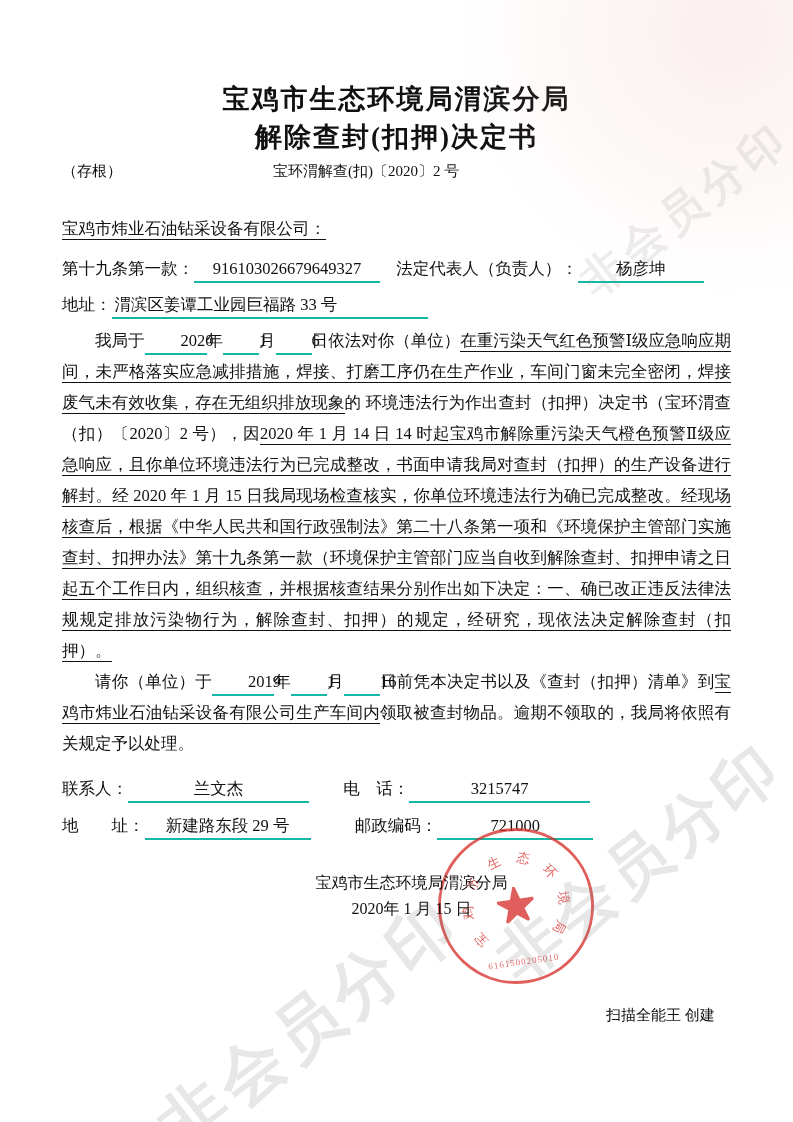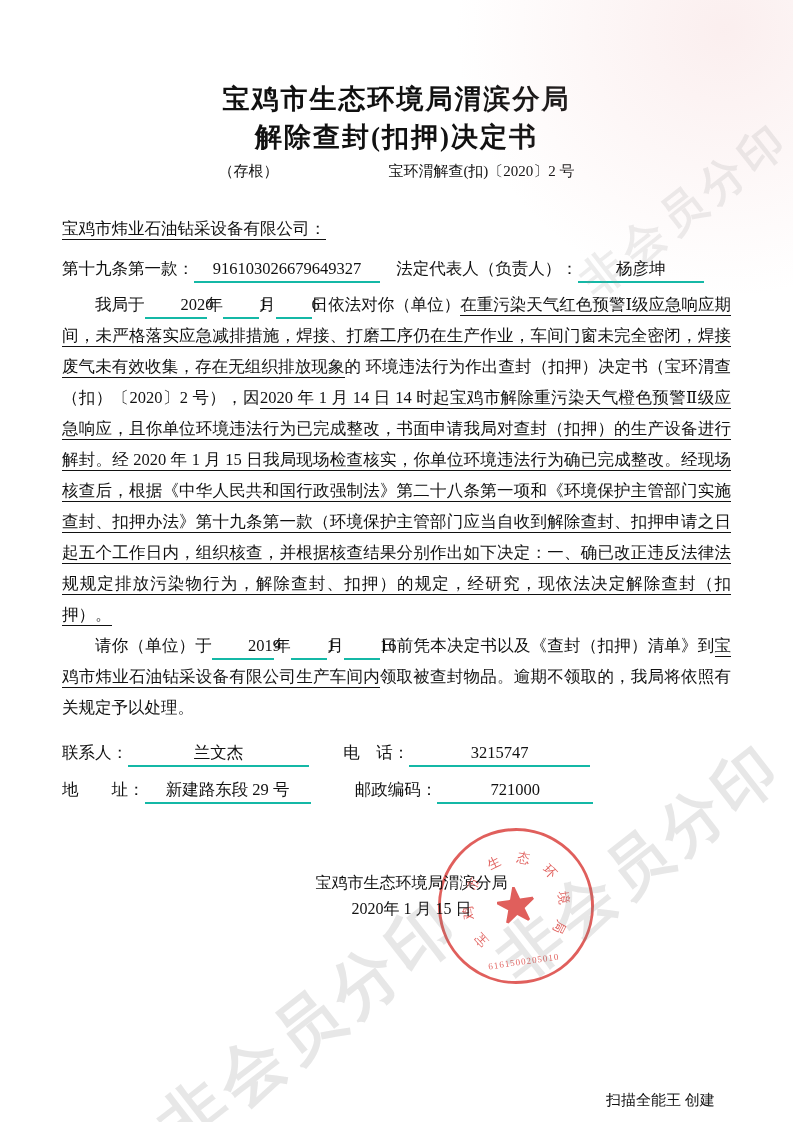--- a/index.html
+++ b/index.html
@@ -28,24 +28,25 @@
     margin-top: 10px;
   }
   .title-line {
     font-size: 27px;
     font-weight: bold;
     letter-spacing: 2px;
     line-height: 38px;
   }
   .sub-line {
     display: flex;
-    justify-content: center;
+    justify-content: flex-start;
     align-items: baseline;
     margin-top: 6px;
     font-size: 15px;
+    gap: 41px;
   }
   .sub-left {
     margin-right: 110px;
     font-size: 15px;
   }
   .sub-right {
     font-size: 15px;
   }
   
   .body-block {
@@ -171,23 +172,23 @@
     pointer-events: none;
     font-family: "Liberation Sans", sans-serif;
   }
   .wm1 { left: 470px; top: 820px; font-size: 62px;}
   .wm2 { left: 130px; top: 980px; font-size: 66px;}
   .wm3 { left: 560px; top: 180px; font-size: 44px; color: rgba(140,140,140,0.16);}
   
   .footer {
     position: absolute;
     left: 548px;
-    top: 1062px;
+    top: 1006px;
     display: flex;
-    align-items: flex-end;
+    align-items: flex-start;
   }
   .qr {
     width: 48px;
     height: 48px;
     background:
       linear-gradient(90deg,#000 0 6px,transparent 6px 12px,#000 12px 15px,transparent 15px 21px,#000 21px 27px,transparent 27px 30px,#000 30px 36px,transparent 36px 42px,#000 42px 48px),
       linear-gradient(0deg,#000 0 6px,transparent 6px 12px,#000 12px 18px,transparent 18px 24px,#000 24px 30px,transparent 30px 36px,#000 36px 42px,transparent 42px 48px);
     background-blend-mode: screen;
     background-color: #fff;
     image-rendering: pixelated;
@@ -228,20 +229,23 @@
 
     <div class="addressee">
       <span class="ud">宝鸡市炜业石油钻采设备有限公司：</span>
     </div>
 
     <div class="row">
       <span>第十九条第一款：</span><span class="u" style="width:180px">916103026679649327</span>
       <span style="margin-left:12px">法定代表人（负责人）：</span><span class="u" style="width:120px">杨彦坤</span>
     </div>
 
+    <div class="row">
+      <span>地址：</span><span class="u ul-left" style="width:310px">渭滨区姜谭工业园巨福路 33 号</span>
+    </div>
 
     <div class="para indent">
       <span>我局于</span><span class="u" style="width:56px">2020</span><span>年</span><span class="u" style="width:30px">1</span><span>月</span><span class="u" style="width:30px">6</span><span>日依法对你（单位）</span><span class="ud">在重污染天气红色预警Ⅰ级应急响应期间，未严格落实应急减排措施，焊接、打磨工序仍在生产作业，车间门窗未完全密闭，焊接废气未有效收集，存在无组织排放现象</span><span>的 环境违法行为作出查封（扣押）决定书（宝环渭查（扣）〔2020〕2 号），因</span><span class="ud">2020 年 1 月 14 日 14 时起宝鸡市解除重污染天气橙色预警Ⅱ级应急响应，且你单位环境违法行为已完成整改，书面申请我局对查封（扣押）的生产设备进行解封。经 2020 年 1 月 15 日我局现场检查核实，你单位环境违法行为确已完成整改。</span><span class="ud">经现场核查后，根据《中华人民共和国行政强制法》第二十八条第一项和《环境保护主管部门实施查封、扣押办法》第十九条第一款（环境保护主管部门应当自收到解除查封、扣押申请之日起五个工作日内，组织核查，并根据核查结果分别作出如下决定：一、确已改正违反法律法规规定排放污染物行为，解除查封、扣押）的规定，经研究，现依法决定解除查封（扣押）。</span>
     </div>
 
     <div class="para indent" style="">
       <span>请你（单位）于</span><span class="u" style="width:56px">2019</span><span>年</span><span class="u" style="width:30px">1</span><span>月</span><span class="u" style="width:30px">16</span><span>日前凭本决定书以及《查封（扣押）清单》</span><span>到</span><span class="ud">宝鸡市炜业石油钻采设备有限公司生产车间内</span><span>领取被查封物品。逾期不领取的，我局将依照有关规定予以处理。</span>
     </div>
 
     <div class="contact">

